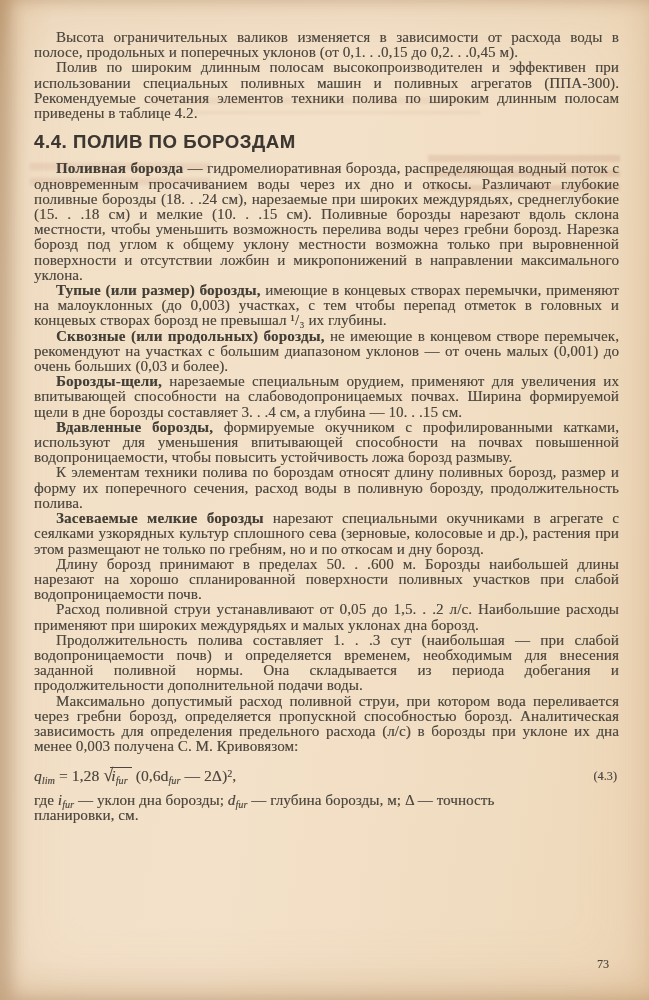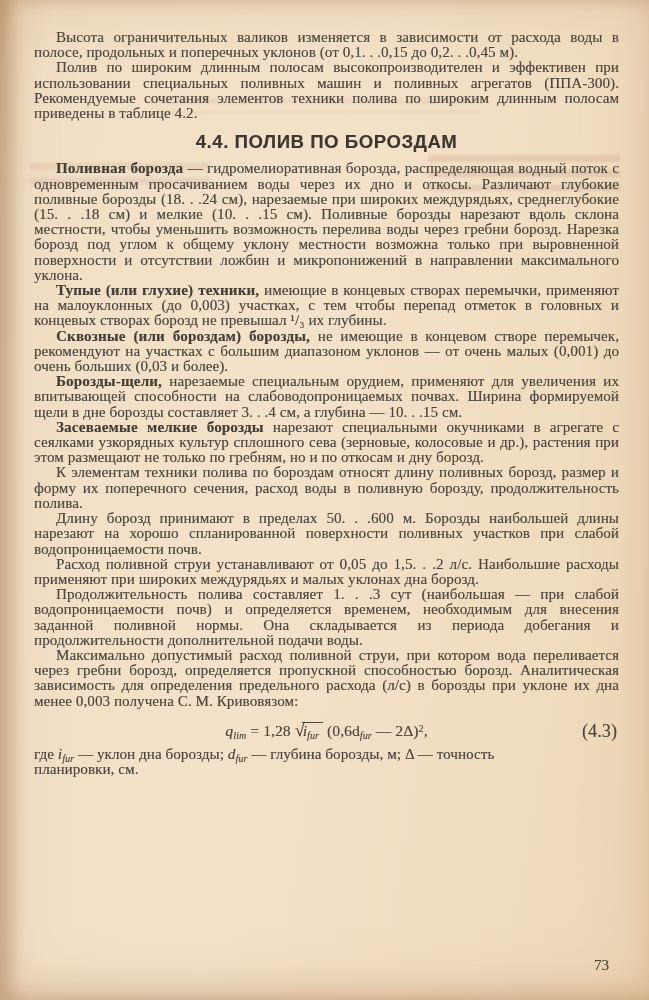--- a/index.html
+++ b/index.html
@@ -20,47 +20,47 @@
     letter-spacing:0.1px;
     text-align:justify;
     text-shadow:0.3px 0.3px 0.4px rgba(76,70,61,0.45);
   }
   p.para { margin:0; text-indent:22px; }
   p.para b.lead { font-weight:bold; letter-spacing:0.2px; color:#443f36;font-family:Liberation Serif, serif; }
   h2.heading {
     font-family:"Liberation Sans", sans-serif;
     font-size:18.5px; font-weight:700;
     color:#3c3831;
-    text-align:center;
+    text-align:left;
     letter-spacing:0.6px;
     margin:13px 0 12px 0;
   }
   sub { font-size:10px; line-height:0; vertical-align:-3px; }
   sup { font-size:10px; line-height:0; vertical-align:4px; }
   .equation-row {
     position:relative;
     margin:13px 0 9px 0;
-    text-align:center;
+    text-align:left;
     text-indent:0;
     font-size:15.5px;
     font-family:Liberation Serif, serif;
   }
   .radical-sign { font-size:18px; font-style:italic; }
   .radicand {
     display:inline-block;
     border-top:1px solid #4c463d;
     padding:1px 4px 0 1px;
     margin-left:-3px;
     line-height:13px;
   }
-  .eq-number { position:absolute; right:2px; top:2px; font-size:18px; }
+  .eq-number { position:absolute; right:2px; top:2px; font-size:12px; }
   p.where { margin:0; text-indent:0; }
   .page-number {
     position:absolute; top:957px; right:40px;
-    color:#4c463d; font-size:15px;
+    color:#4c463d; font-size:12px;
     text-shadow:0.3px 0.3px 0.4px rgba(76,70,61,0.45);
   }
   .ghost { position:absolute; pointer-events:none; }
   .ghost-1 {
     left:428px; top:155px; width:192px; height:36px;
     background:repeating-linear-gradient(180deg, rgba(172,112,88,0.17) 0 7px, rgba(0,0,0,0) 7px 15px);
     filter:blur(1.2px);
   }
   .ghost-2 {
     left:30px; top:163px; width:180px; height:30px;
@@ -83,25 +83,26 @@
   <div class="ghost ghost-3"></div>
 
   <div class="content">
 
     <p class="para"><span>Высота ограничительных валиков изменяется в зависимости от расхода воды в полосе, продольных и поперечных уклонов (от 0,1. . .0,15 до 0,2. . .0,45 м).</span></p>
     <p class="para"><span>Полив по широким длинным полосам высокопроизводителен и эффективен при использовании специальных поливных машин и поливных агрегатов (ППА-300). Рекомендуемые сочетания элементов техники полива по широким длинным полосам приведены в таблице 4.2.</span></p>
 
     <h2 class="heading">4.4. ПОЛИВ ПО БОРОЗДАМ</h2>
 
     <p class="para"><b class="lead">Поливная борозда</b><span> — гидромелиоративная борозда, распределяющая водный поток с одновременным просачиванием воды через их дно и откосы. Различают глубокие поливные борозды (18. . .24 см), нарезаемые при широких междурядьях, среднеглубокие (15. . .18 см) и мелкие (10. . .15 см). Поливные борозды нарезают вдоль склона местности, чтобы уменьшить возможность перелива воды через гребни борозд. Нарезка борозд под углом к общему уклону местности возможна только при выровненной поверхности и отсутствии ложбин и микропонижений в направлении максимального уклона.</span></p>
-    <p class="para"><b class="lead">Тупые (или глухие) техники,</b><span> имеющие в концевых створах перемычки, применяют на малоуклонных (до 0,003) участках, с тем чтобы перепад отметок в головных и концевых створах борозд не превышал ¹/₃ их глубины.</span></p>
-    <p class="para"><b class="lead">Сквозные (или бороздам) борозды,</b><span> не имеющие в концевом створе перемычек, рекомендуют на участках с большим диапазоном уклонов — от очень малых (0,001) до очень больших (0,03 и более).</span></p>
+    <p class="para"><b class="lead">Тупые (или размер) борозды,</b><span> имеющие в концевых створах перемычки, применяют на малоуклонных (до 0,003) участках, с тем чтобы перепад отметок в головных и концевых створах борозд не превышал ¹/₃ их глубины.</span></p>
+    <p class="para"><b class="lead">Сквозные (или продольных) борозды,</b><span> не имеющие в концевом створе перемычек, рекомендуют на участках с большим диапазоном уклонов — от очень малых (0,001) до очень больших (0,03 и более).</span></p>
     <p class="para"><b class="lead">Борозды-щели,</b><span> нарезаемые специальным орудием, применяют для увеличения их впитывающей способности на слабоводопроницаемых почвах. Ширина формируемой щели в дне борозды составляет 3. . .4 см, а глубина — 10. . .15 см.</span></p>
+    <p class="para"><b class="lead">Вдавленные борозды,</b><span> формируемые окучником с профилированными катками, используют для уменьшения впитывающей способности на почвах повышенной водопроницаемости, чтобы повысить устойчивость ложа борозд размыву.</span></p>
+    <p class="para"><span>К элементам техники полива по бороздам относят длину поливных борозд, размер и форму их поперечного сечения, расход воды в поливную борозду, продолжительность полива.</span></p>
     <p class="para"><b class="lead">Засеваемые мелкие борозды</b><span> нарезают специальными окучниками в агрегате с сеялками узкорядных культур сплошного сева (зерновые, колосовые и др.), растения при этом размещают не только по гребням, но и по откосам и дну борозд.</span></p>
-    <p class="para"><span>К элементам техники полива по бороздам относят длину поливных борозд, размер и форму их поперечного сечения, расход воды в поливную борозду, продолжительность полива.</span></p>
     <p class="para"><span>Длину борозд принимают в пределах 50. . .600 м. Борозды наибольшей длины нарезают на хорошо спланированной поверхности поливных участков при слабой водопроницаемости почв.</span></p>
     <p class="para"><span>Расход поливной струи устанавливают от 0,05 до 1,5. . .2 л/с. Наибольшие расходы применяют при широких междурядьях и малых уклонах дна борозд.</span></p>
     <p class="para"><span>Продолжительность полива составляет 1. . .3 сут (наибольшая — при слабой водопроницаемости почв) и определяется временем, необходимым для внесения заданной поливной нормы. Она складывается из периода добегания и продолжительности дополнительной подачи воды.</span></p>
     <p class="para"><span>Максимально допустимый расход поливной струи, при котором вода переливается через гребни борозд, определяется пропускной способностью борозд. Аналитическая зависимость для определения предельного расхода (л/с) в борозды при уклоне их дна менее 0,003 получена С. М. Кривовязом:</span></p>
 
     <div class="equation-row">
       <span class="eq-body"><i>q</i><sub><i>lim</i></sub>
         <span>=</span>
         <span>1,28</span>
         <span class="radical-sign">√</span><span class="radicand"><i>i</i><sub><i>fur</i></sub></span>

